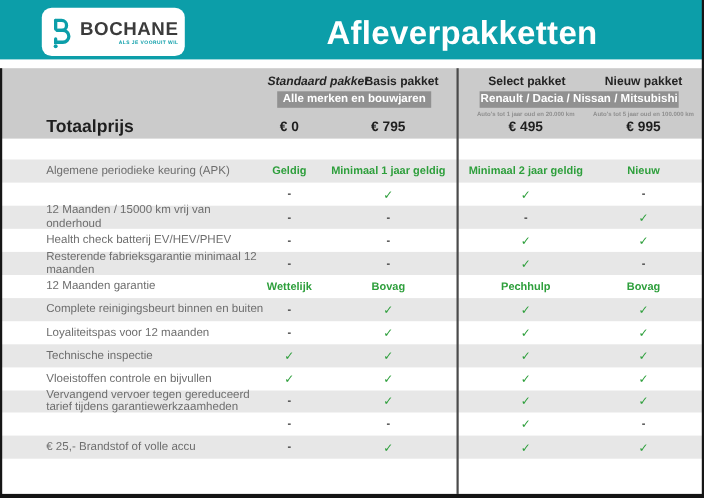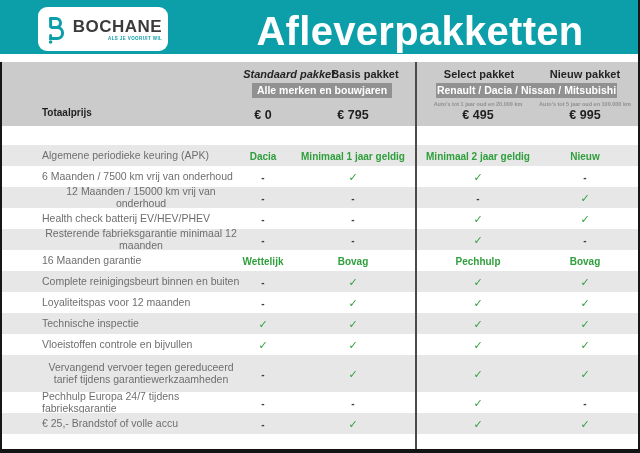--- a/index.html
+++ b/index.html
@@ -13,51 +13,51 @@
   .logo-box{
     position:absolute;left:38px;top:7px;width:130px;height:44px;background:#fff;
     border-radius:9px;display:flex;align-items:center;justify-content:center;gap:5px;
   }
   .logo-mark{flex:0 0 auto;margin-top:2px;}
   .logo-text-wrap{display:flex;flex-direction:column;align-items:flex-end;}
   .logo-name{font-size:17px;font-weight:bold;color:#3b3b3b;letter-spacing:0.5px;line-height:17px;}
   .logo-tagline{font-size:4.5px;font-weight:bold;color:var(--teal,#0c9ea9);letter-spacing:0.4px;margin-top:1px;}
   .title{
     position:absolute;left:420px;top:31px;transform:translate(-50%,-50%);
-    font-size:40px;font-weight:bold;color:#ffffff;letter-spacing:0.3px;white-space:nowrap;
+    font-size:30px;font-weight:bold;color:#ffffff;letter-spacing:0.3px;white-space:nowrap;
   }
   
   .band{position:absolute;left:0;top:62px;width:640px;height:64px;background:var(--band,#cbcbcb);}
   .col-name{
     position:absolute;top:6px;transform:translateX(-50%);
     font-size:11px;font-weight:bold;color:#242424;white-space:nowrap;
   }
   .col-name.n0{left:289px;font-style:italic;} .col-name.n1{left:365px;} .col-name.n2{left:479px;} .col-name.n3{left:585px;}
   .badge{
     position:absolute;top:21px;height:15px;background:var(--badge,#919191);
     color:#ffffff;font-size:10.5px;font-weight:bold;text-align:center;line-height:15px;white-space:nowrap;
   }
   .badge.b0{left:252px;width:140px;}
   .badge.b1{left:436px;width:181px;}
   .col-note{
     position:absolute;top:39px;transform:translateX(-50%);
     font-size:5.5px;font-weight:bold;color:#8f8f8f;white-space:nowrap;
   }
   .col-note.n2{left:478px;} .col-note.n3{left:585px;}
-  .total-label{position:absolute;left:42px;top:45px;font-size:10px;font-weight:bold;color:#1f1f1f;}
+  .total-label{position:absolute;left:42px;top:45px;font-size:16px;font-weight:bold;color:#1f1f1f;}
   .price{
     position:absolute;top:46px;transform:translateX(-50%);
     font-size:12.5px;font-weight:bold;color:#1f1f1f;white-space:nowrap;
   }
   .price.p0{left:263px;} .price.p1{left:353px;} .price.p2{left:478px;} .price.p3{left:585px;}
   
   .rows{position:absolute;left:0;top:145px;width:640px;}
   .row{position:relative;height:21px;display:flex;align-items:center;}
-  .row.stripe{background:var(--stripe,#e7e7e7);text-align:center;}
-  .row.tall{height:37px;}
+  .row.stripe{background:var(--stripe,#e7e7e7);}
+  .row.tall{height:20px;}
   .row-label{
     padding-left:42px;font-size:10.5px;color:#6e6e6e;line-height:11.5px;max-width:240px;
   }
   .cell{position:absolute;top:50%;transform:translate(-50%,-50%);white-space:nowrap;}
   .cell.c0{left:263px;} .cell.c1{left:353px;} .cell.c2{left:478px;} .cell.c3{left:585px;}
   .cell.check{color:var(--green,#2e9f3c);font-size:11px;}
   .cell.dash{color:#3c3c3c;font-size:10px;font-weight:bold;}
   .cell.vtext{color:var(--green,#2e9f3c);font-size:10px;font-weight:bold;}
   
   .v-divider{position:absolute;left:415px;top:62px;width:1.5px;height:387px;background:#4a4a4a;}
@@ -103,27 +103,26 @@
     <span class="total-label">Totaalprijs</span>
     <span class="price p0">€ 0</span>
     <span class="price p1">€ 795</span>
     <span class="price p2">€ 495</span>
     <span class="price p3">€ 995</span>
   </div>
 
   <div class="rows">
       <div class="row stripe">
         <div class="row-label">Algemene periodieke keuring (APK)</div>
-        <span class="cell c0 vtext">Dacia</span>
+        <span class="cell c0 vtext">Geldig</span>
         <span class="cell c1 vtext">Minimaal 1 jaar geldig</span>
         <span class="cell c2 vtext">Minimaal 2 jaar geldig</span>
         <span class="cell c3 vtext">Nieuw</span>
       </div>
       <div class="row">
-        <div class="row-label">6 Maanden / 7500 km vrij van onderhoud</div>
         <span class="cell c0 dash">-</span>
         <span class="cell c1 check">✓</span>
         <span class="cell c2 check">✓</span>
         <span class="cell c3 dash">-</span>
       </div>
       <div class="row stripe">
         <div class="row-label">12 Maanden / 15000 km vrij van onderhoud</div>
         <span class="cell c0 dash">-</span>
         <span class="cell c1 dash">-</span>
         <span class="cell c2 dash">-</span>
@@ -137,21 +136,21 @@
         <span class="cell c3 check">✓</span>
       </div>
       <div class="row stripe">
         <div class="row-label">Resterende fabrieksgarantie minimaal 12 maanden</div>
         <span class="cell c0 dash">-</span>
         <span class="cell c1 dash">-</span>
         <span class="cell c2 check">✓</span>
         <span class="cell c3 dash">-</span>
       </div>
       <div class="row">
-        <div class="row-label">16 Maanden  garantie</div>
+        <div class="row-label">12 Maanden  garantie</div>
         <span class="cell c0 vtext">Wettelijk</span>
         <span class="cell c1 vtext">Bovag</span>
         <span class="cell c2 vtext">Pechhulp</span>
         <span class="cell c3 vtext">Bovag</span>
       </div>
       <div class="row stripe">
         <div class="row-label">Complete reinigingsbeurt binnen en buiten</div>
         <span class="cell c0 dash">-</span>
         <span class="cell c1 check">✓</span>
         <span class="cell c2 check">✓</span>
@@ -179,21 +178,20 @@
         <span class="cell c3 check">✓</span>
       </div>
       <div class="row stripe tall">
         <div class="row-label">Vervangend vervoer tegen gereduceerd tarief tijdens garantiewerkzaamheden</div>
         <span class="cell c0 dash">-</span>
         <span class="cell c1 check">✓</span>
         <span class="cell c2 check">✓</span>
         <span class="cell c3 check">✓</span>
       </div>
       <div class="row">
-        <div class="row-label">Pechhulp Europa 24/7 tijdens fabrieksgarantie</div>
         <span class="cell c0 dash">-</span>
         <span class="cell c1 dash">-</span>
         <span class="cell c2 check">✓</span>
         <span class="cell c3 dash">-</span>
       </div>
       <div class="row stripe">
         <div class="row-label">€ 25,- Brandstof of  volle accu</div>
         <span class="cell c0 dash">-</span>
         <span class="cell c1 check">✓</span>
         <span class="cell c2 check">✓</span>

